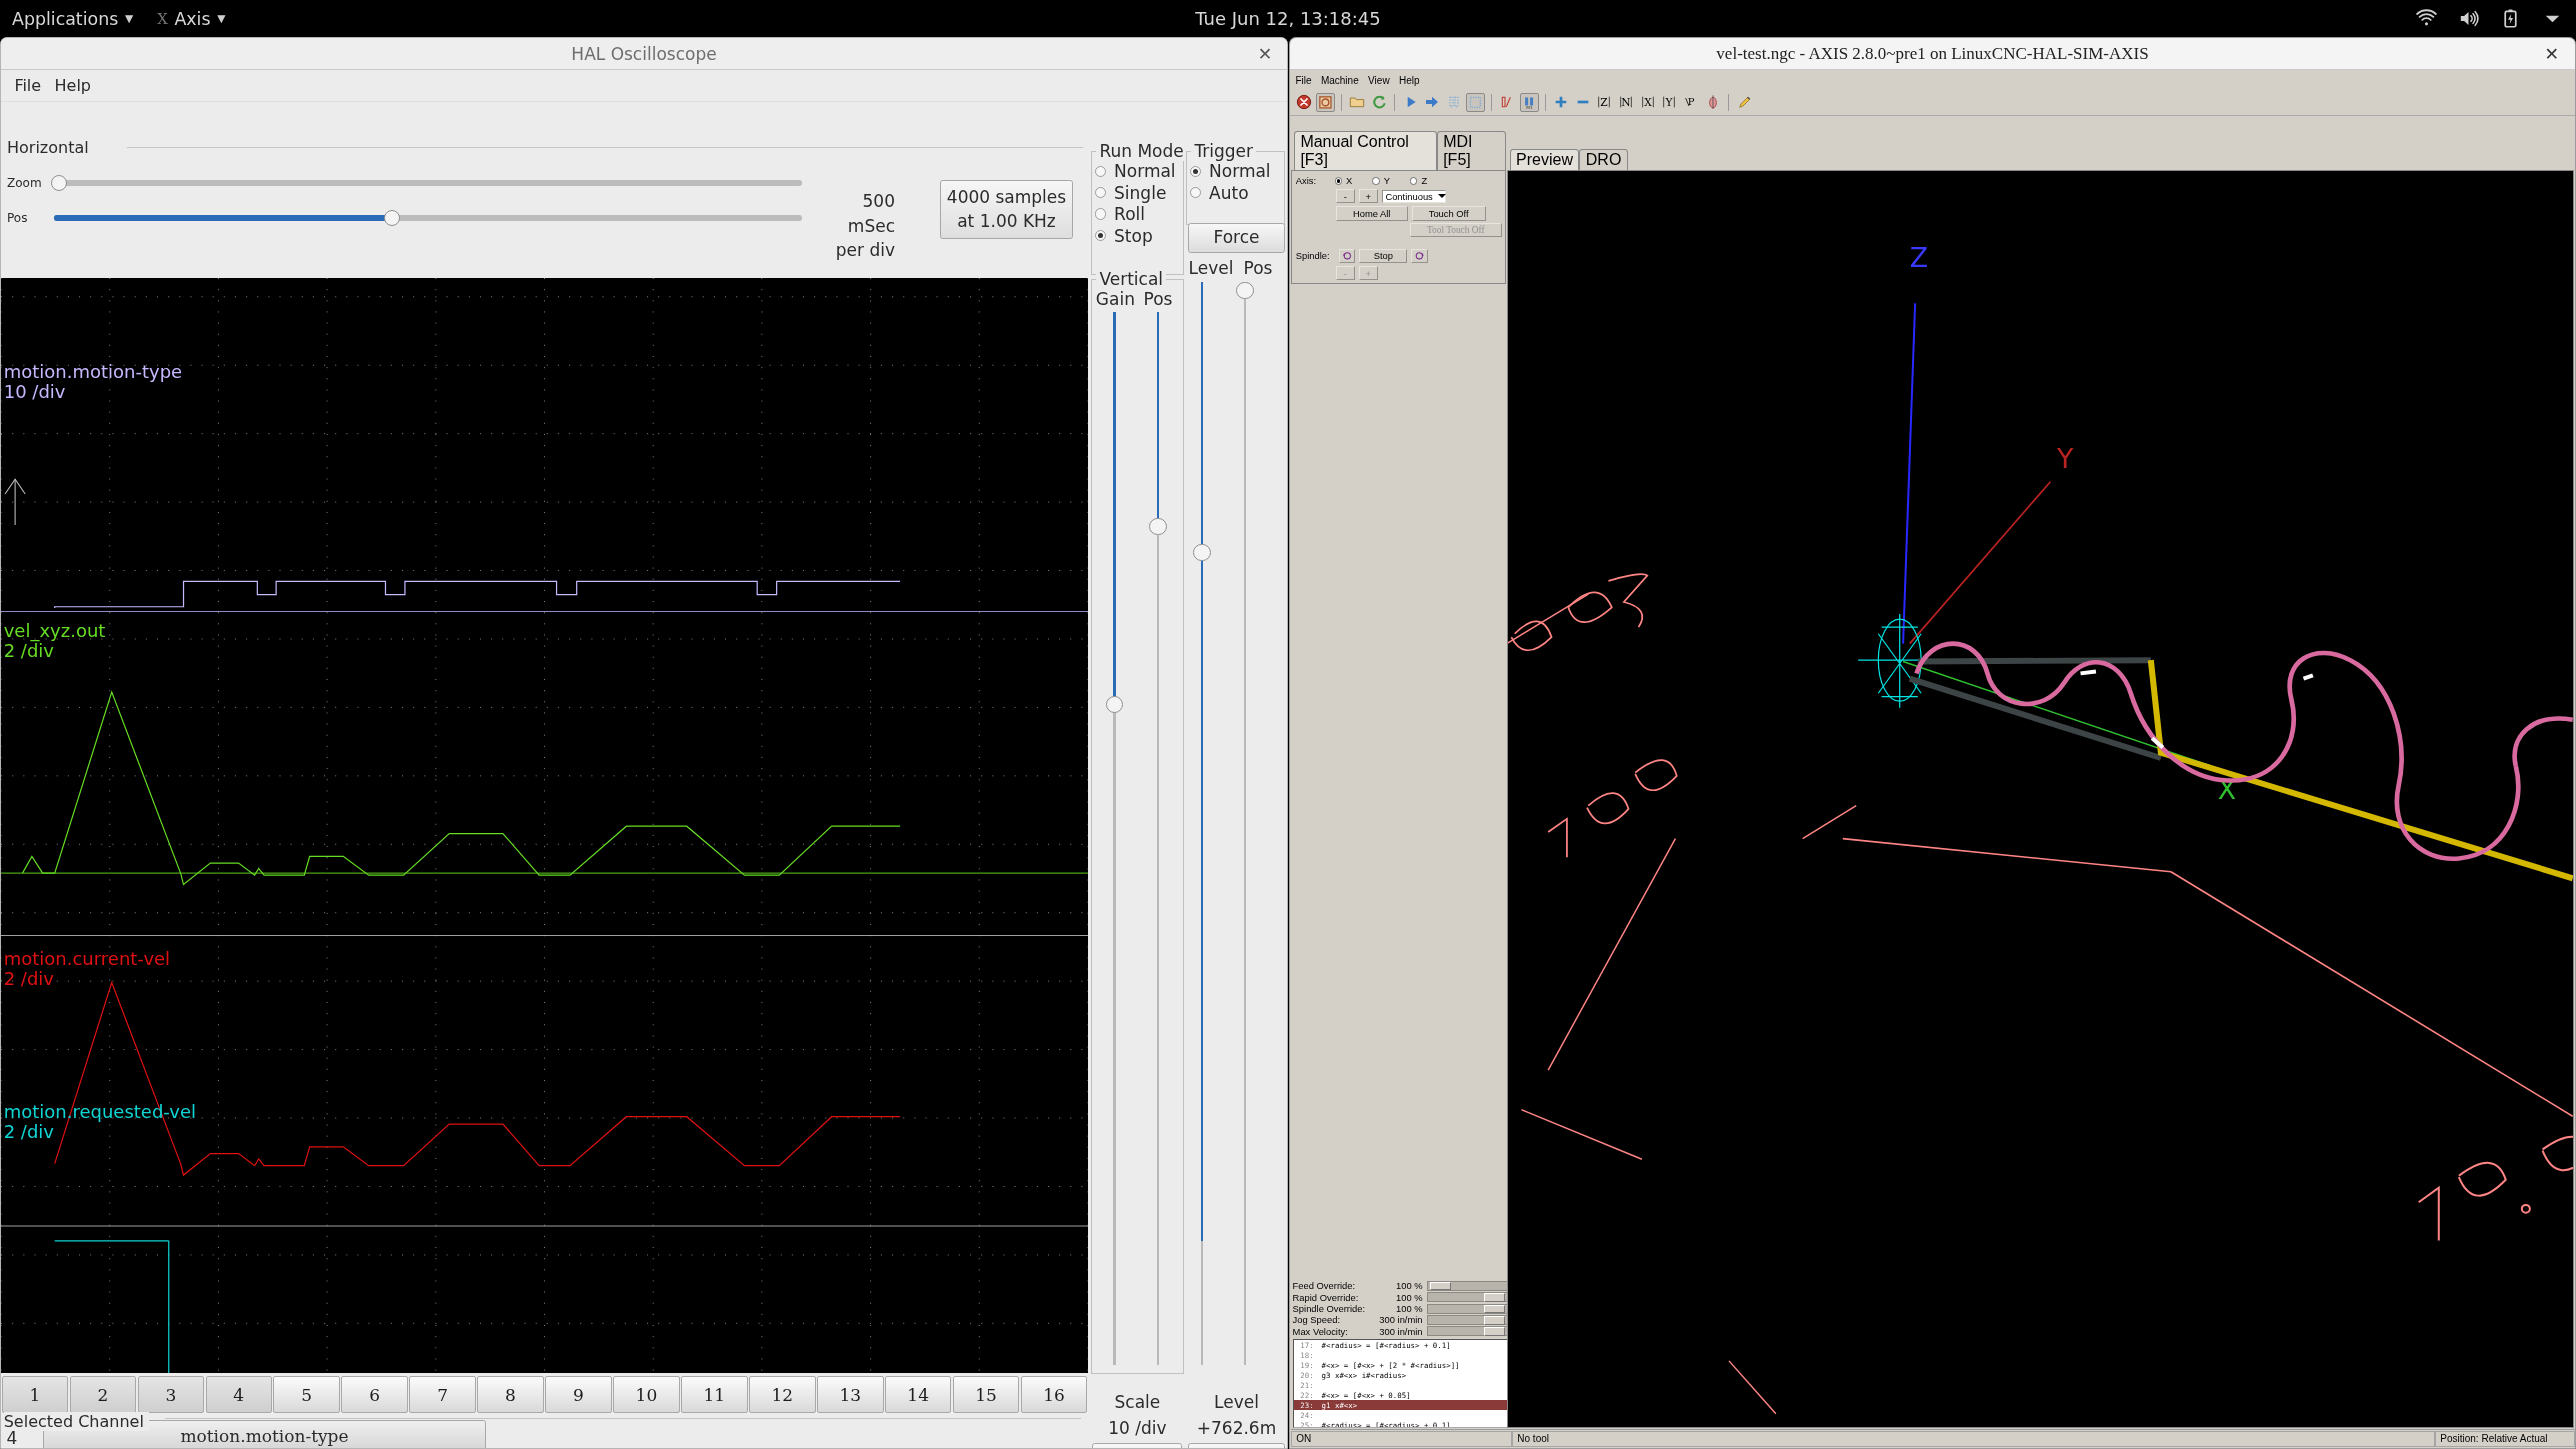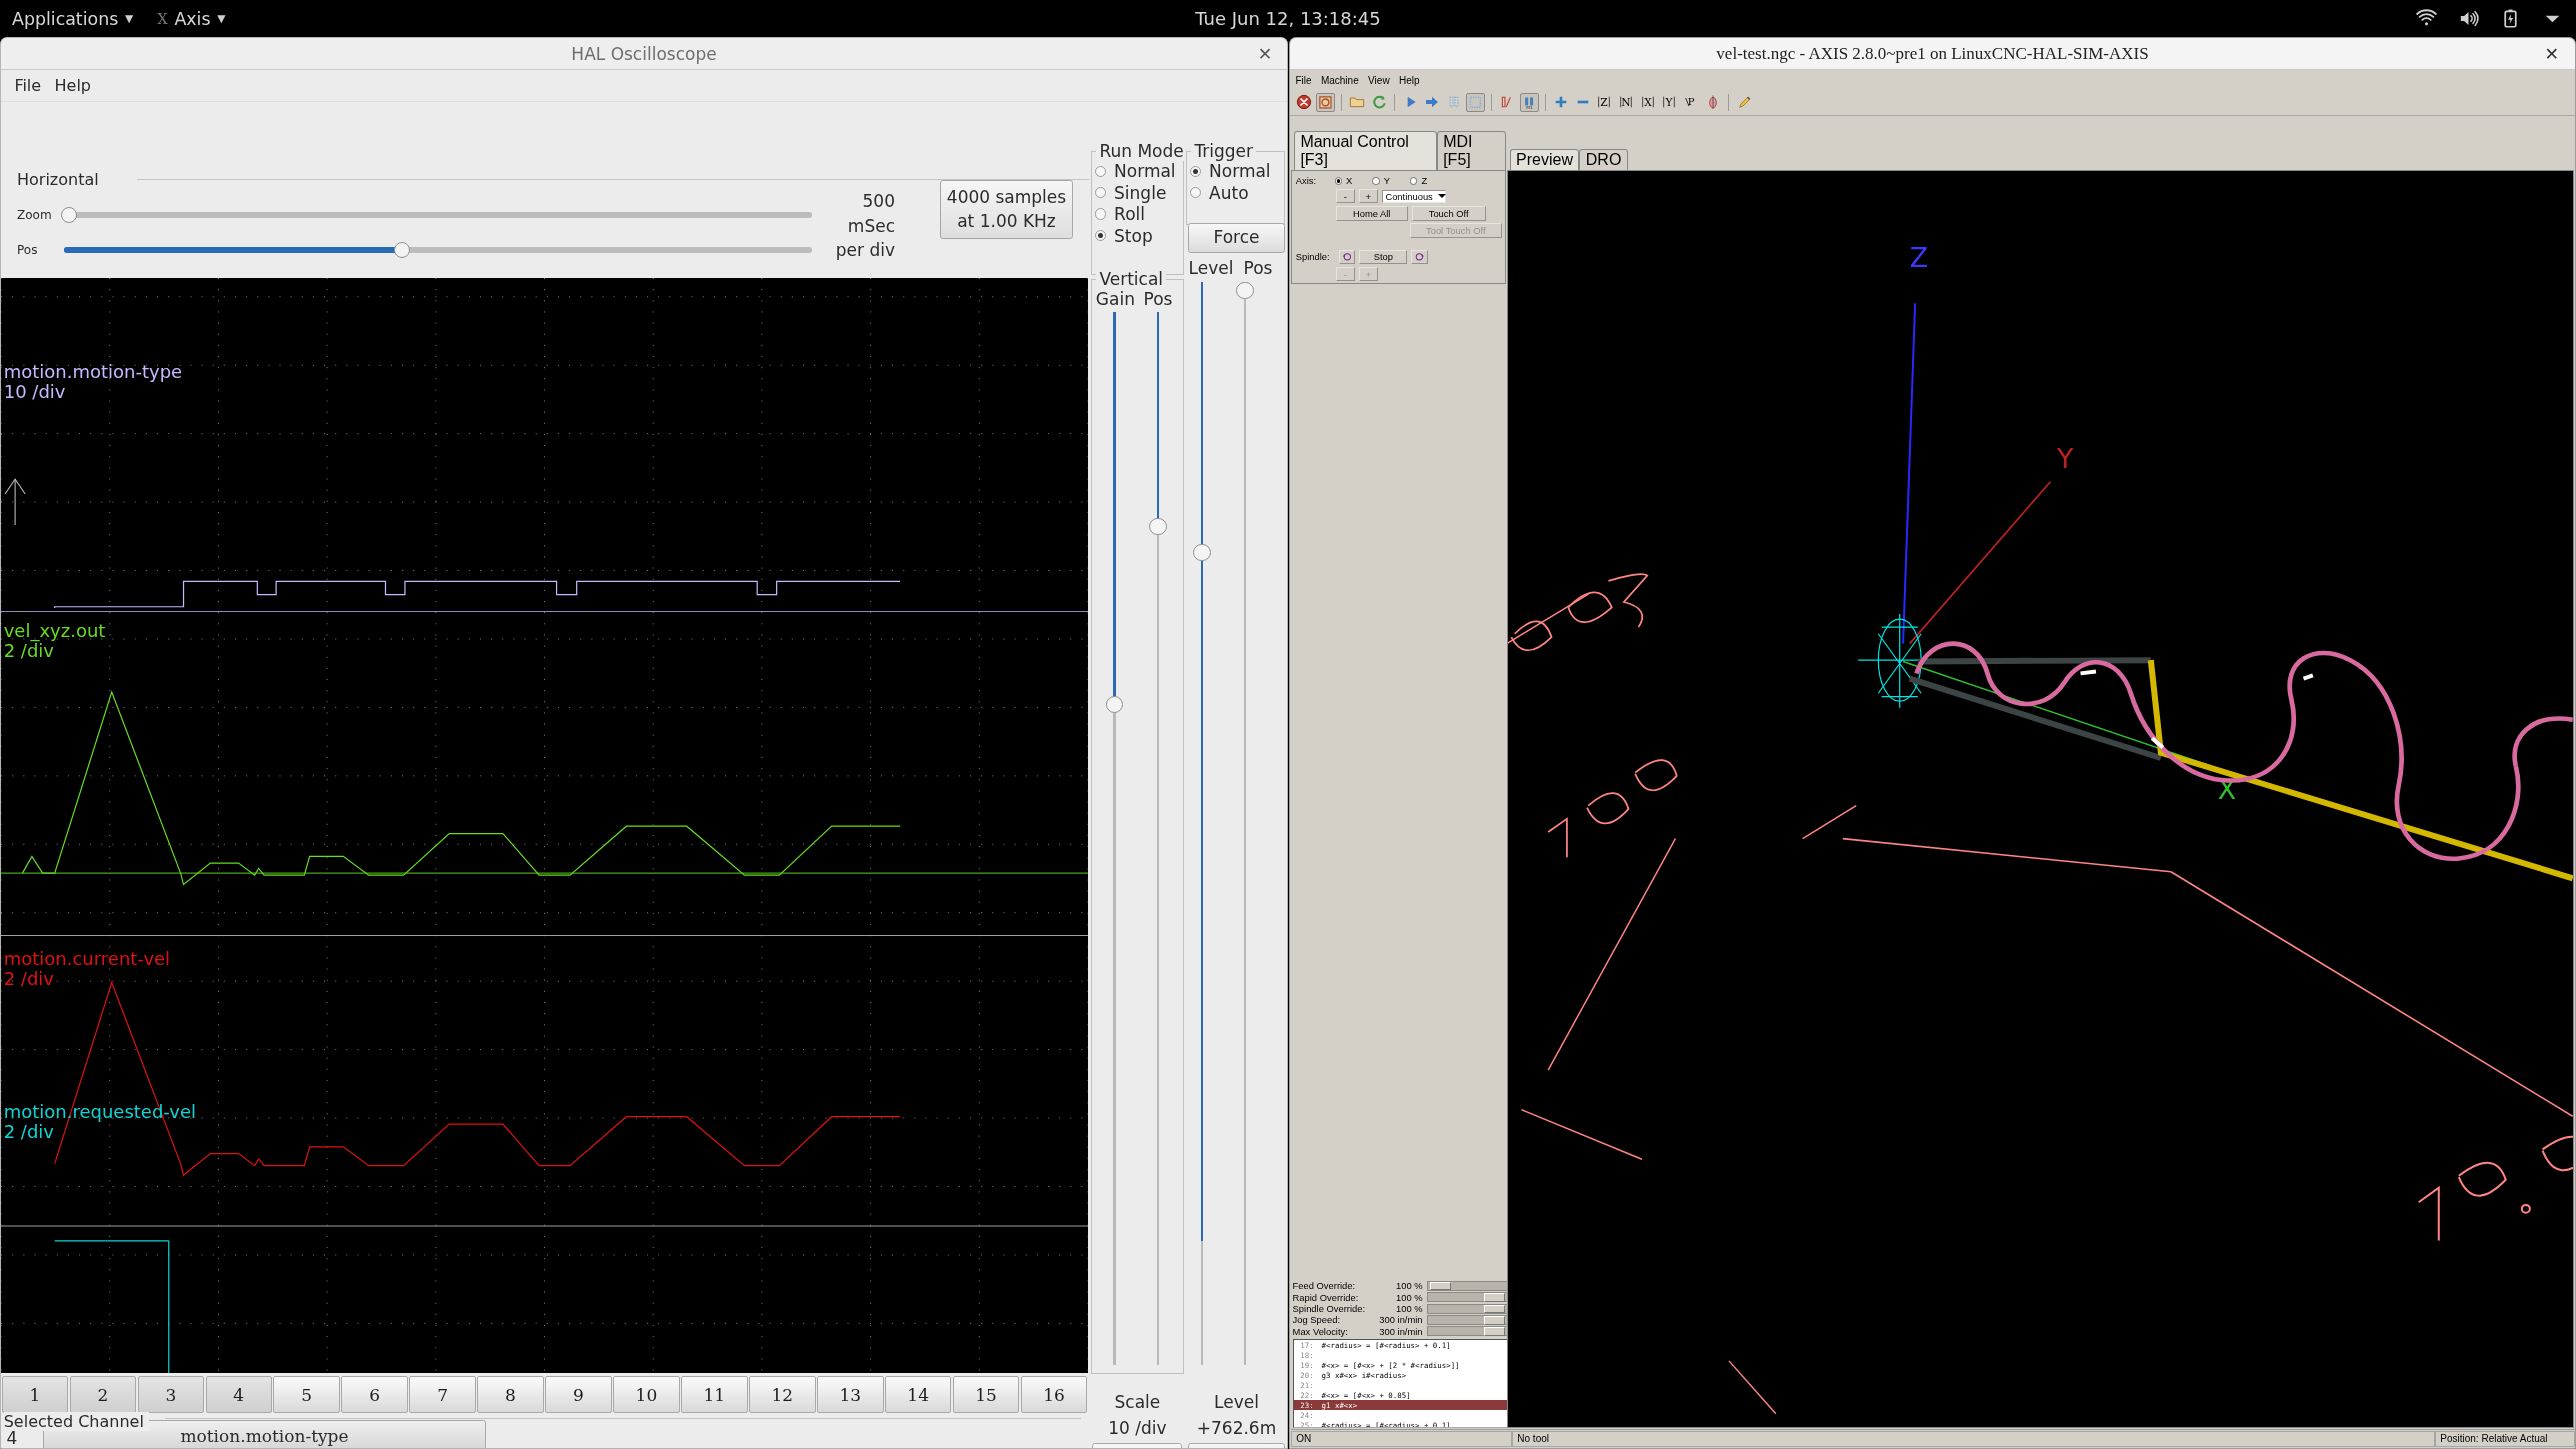--- a/index.html
+++ b/index.html
@@ -47,21 +47,21 @@
     position:absolute; right:14.8px; top:50%; transform:translateY(-50%);
     font-size:17.4px; color:#555; cursor:pointer;
   }
   #hal-menubar {
     height:32px; display:flex; align-items:center; gap:0px; padding-left:6.7px;
     border-bottom:0.7px solid #dedede; background:#ececec;
   }
   .hal-menu { font-size:16px; color:#2b2b2b; padding:2.7px 6.7px; }
 
   
-  #hal-horiz { position:absolute; left:12px; top:101px; width:1087px; height:97px;margin-top:32px; }
+  #hal-horiz { position:absolute; left:2px; top:101px; width:1087px; height:97px; }
   .grp-label { position:absolute; font-size:16px; color:#2b2b2b; background:#ececec; padding-right:5.4px; z-index:2;}
   .grp-line { position:absolute; height:0.7px; background:#c4c4c4; }
 
   .sliderow { position:absolute; display:flex; align-items:center; }
   .slider-label { font-size:12px; color:#2b2b2b; width:47px; }
   .strack { position:relative; height:5.4px; background:#bcbcbc; border-radius:2.7px; }
   .sfill { position:absolute; left:0; top:0; height:5.4px; background:#2a6bb8; border-radius:2.7px; }
   .sknob { position:absolute; width:16px; height:16px; border-radius:50%;
            background:#f4f4f4; border:0.7px solid #8f8f8f; top:-5.4px; }
 
@@ -639,21 +639,21 @@
         <span class="acombo" style="width:64px; justify-content:space-between;">
           <span>Continuous</span>
           <span class="acaret"></span>
         </span>
       </div>
       <div class="arow" style="padding-left:40px;">
         <span class="abtn" style="width:72px; text-align:center;">Home All</span>
         <span class="abtn" style="width:74px; text-align:center;">Touch Off</span>
       </div>
       <div class="arow" style="padding-left:114px;">
-        <span class="abtn dis" style="width:94px; text-align:center;">Tool Touch Off</span>
+        <span class="abtn dis" style="width:94px; text-align:center;font-family:Liberation Serif, serif;">Tool Touch Off</span>
       </div>
       <div class="arow" style="margin-top:12px;">
         <span style="width:39px;">Spindle:</span>
         <span class="abtn" style="padding:0 2px;">
           <svg width="10.7" height="10.7" viewBox="0 0 24 24">
               <circle cx="12" cy="13" r="7" fill="none" stroke="#7a2a8a" stroke-width="2.4"></circle>
               <path d="M5 7l2 5-5 1z" fill="#7a2a8a"></path>
             </svg>
         </span>
         <span class="abtn" style="width:48px; text-align:center;">Stop</span>

